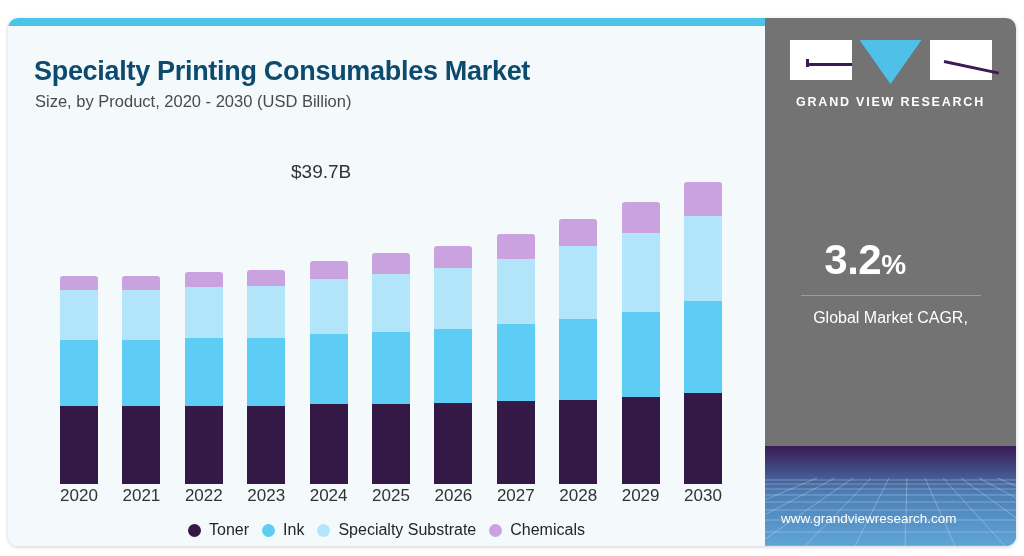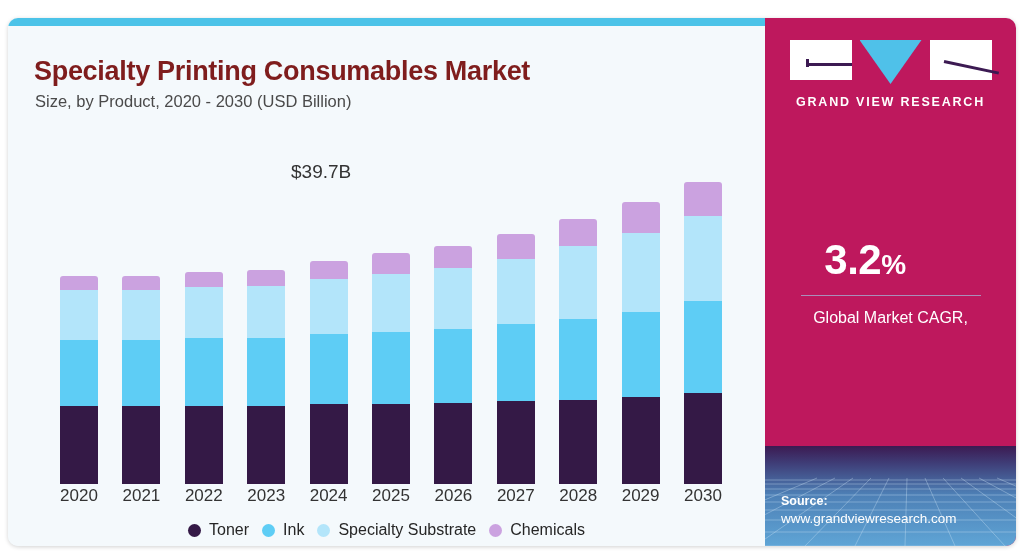--- a/index.html
+++ b/index.html
@@ -22,21 +22,21 @@
     background:#4cc3e8;
   }
   
   #chart-panel {
     position:absolute; left:0; top:8px;
     width:757px; height:520px;
     background:#f4f9fc;
   }
   #title {
     position:absolute; left:26px; top:30px;
-    font-size:27px; font-weight:bold; color:#7f1d1d;
+    font-size:27px; font-weight:bold; color:#0c4a6e;
     letter-spacing:-0.3px; white-space:nowrap;
   }
   #subtitle {
     position:absolute; left:27px; top:66px;
     font-size:16.5px; color:#4a4a4a; white-space:nowrap;
   }
   #annotation {
     position:absolute; top:135px; left:283px;
     font-size:19px; color:#333333; white-space:nowrap;
   }
@@ -58,21 +58,21 @@
     position:absolute; left:0; top:495px; width:757px;
     display:flex; justify-content:center; align-items:center; gap:13px;
   }
   .legend-item { display:flex; align-items:center; gap:8px; }
   .legend-dot { width:13px; height:13px; border-radius:50%; display:block; }
   .legend-label { font-size:16px; color:#262626; white-space:nowrap; }
   
   #brand-panel {
     position:absolute; left:757px; top:0;
     width:251px; height:528px;
-    background:#be185d;
+    background:#737373;
     overflow:hidden;
   }
   #logo-wrap {
     position:absolute; left:0; top:22px; width:251px;
     display:flex; flex-direction:column; align-items:center;
   }
   #logo-marks { display:flex; align-items:flex-start; gap:8px; height:44px; }
   .logo-block { position:relative; width:62px; height:40px; background:#ffffff; }
   .logo-block .cut {
     position:absolute; background:#3c1a52; height:3px;
@@ -276,19 +276,18 @@
             <path d="M-60 43 H320"></path>
           <path d="M-60 49 H320"></path>
             <path d="M-60 56 H320"></path>
             <path d="M-60 64 H320"></path>
           <path d="M-60 74 H320"></path>
             <path d="M-60 86 H320"></path>
             <path d="M-60 100 H320"></path>
         </g>
       </svg>
       <div id="source">
-        <div id="source-label">Source:</div>
         <div id="source-url">www.grandviewresearch.com</div>
       </div>
     </div>
 
   </div>
 </div>
 
 </body></html>

